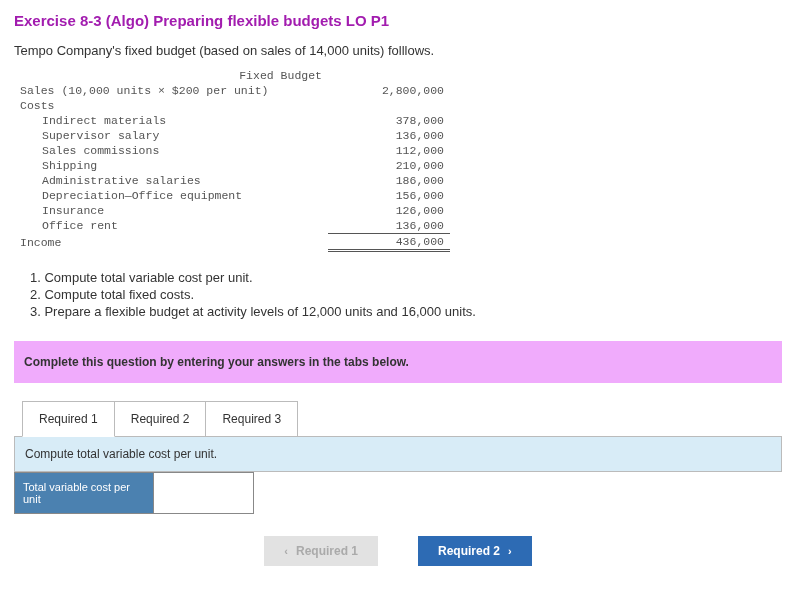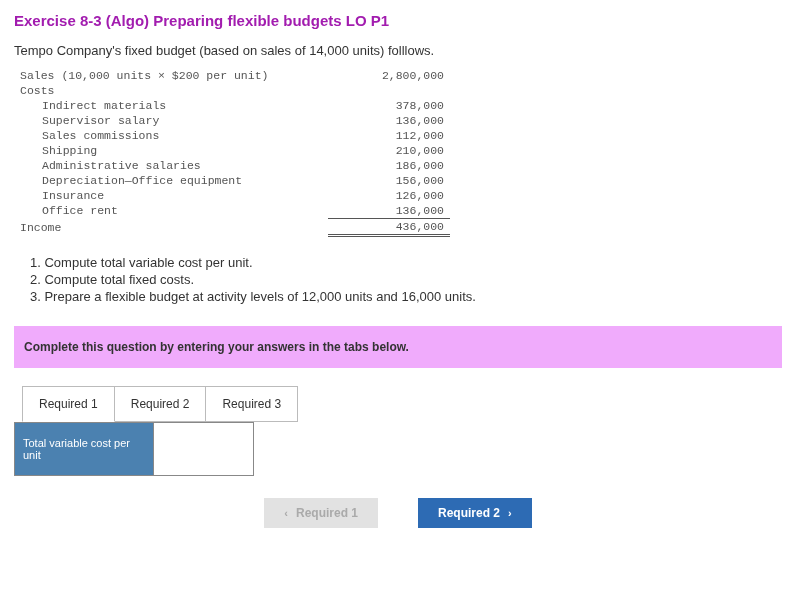--- a/index.html
+++ b/index.html
@@ -83,21 +83,21 @@
     font-size: 12px;
     margin-top: -1px;
   }
   .answer-row {
     display: flex;
   }
   .answer-label {
     background: #4b81b0;
     color: #fff;
     font-size: 11px;
-    padding: 14px 8px;
+    padding: 8px 8px;
     width: 140px;
     border: 1px solid #888;
     box-sizing: border-box;
   }
   .answer-input {
     border: 1px solid #888;
     border-left: none;
     width: 100px;
     box-sizing: border-box;
     font-size: 11px;
@@ -132,20 +132,24 @@
 </style>
 </head>
 <body>
 
 <div class="title">Exercise 8-3 (Algo) Preparing flexible budgets LO P1</div>
 
 <div class="intro">Tempo Company's fixed budget (based on sales of 14,000 units) folllows.</div>
 
 <table class="budget-table">
   <tbody>
+      <tr class="hdr">
+    <td class="label">Fixed Budget</td>
+    <td class="val"></td>
+  </tr>
   <tr>
     <td class="label">Sales (10,000 units × $200 per unit)</td>
     <td class="val">2,800,000</td>
   </tr>
   <tr>
     <td class="label">Costs</td>
     <td class="val"></td>
   </tr>
   <tr>
         <td class="label indent">Indirect materials</td>
@@ -193,20 +197,21 @@
 </div>
 
 <div class="complete-bar">Complete this question by entering your answers in the tabs below.</div>
 
 <div class="tabs-wrap">
   <div class="tabs">
     <div class="tab active">Required 1</div>
     <div class="tab">Required 2</div>
     <div class="tab">Required 3</div>
   </div>
+  <div class="tab-content-hdr">Compute total variable cost per unit.</div>
   <div class="answer-row">
     <div class="answer-label">Total variable cost per unit</div>
     <input class="answer-input" type="text" style="">
   </div>
 </div>
 
 <div class="nav-btns">
   <button class="btn btn-prev">
     <span class="chev">‹</span>
     <span>Required 1</span>

